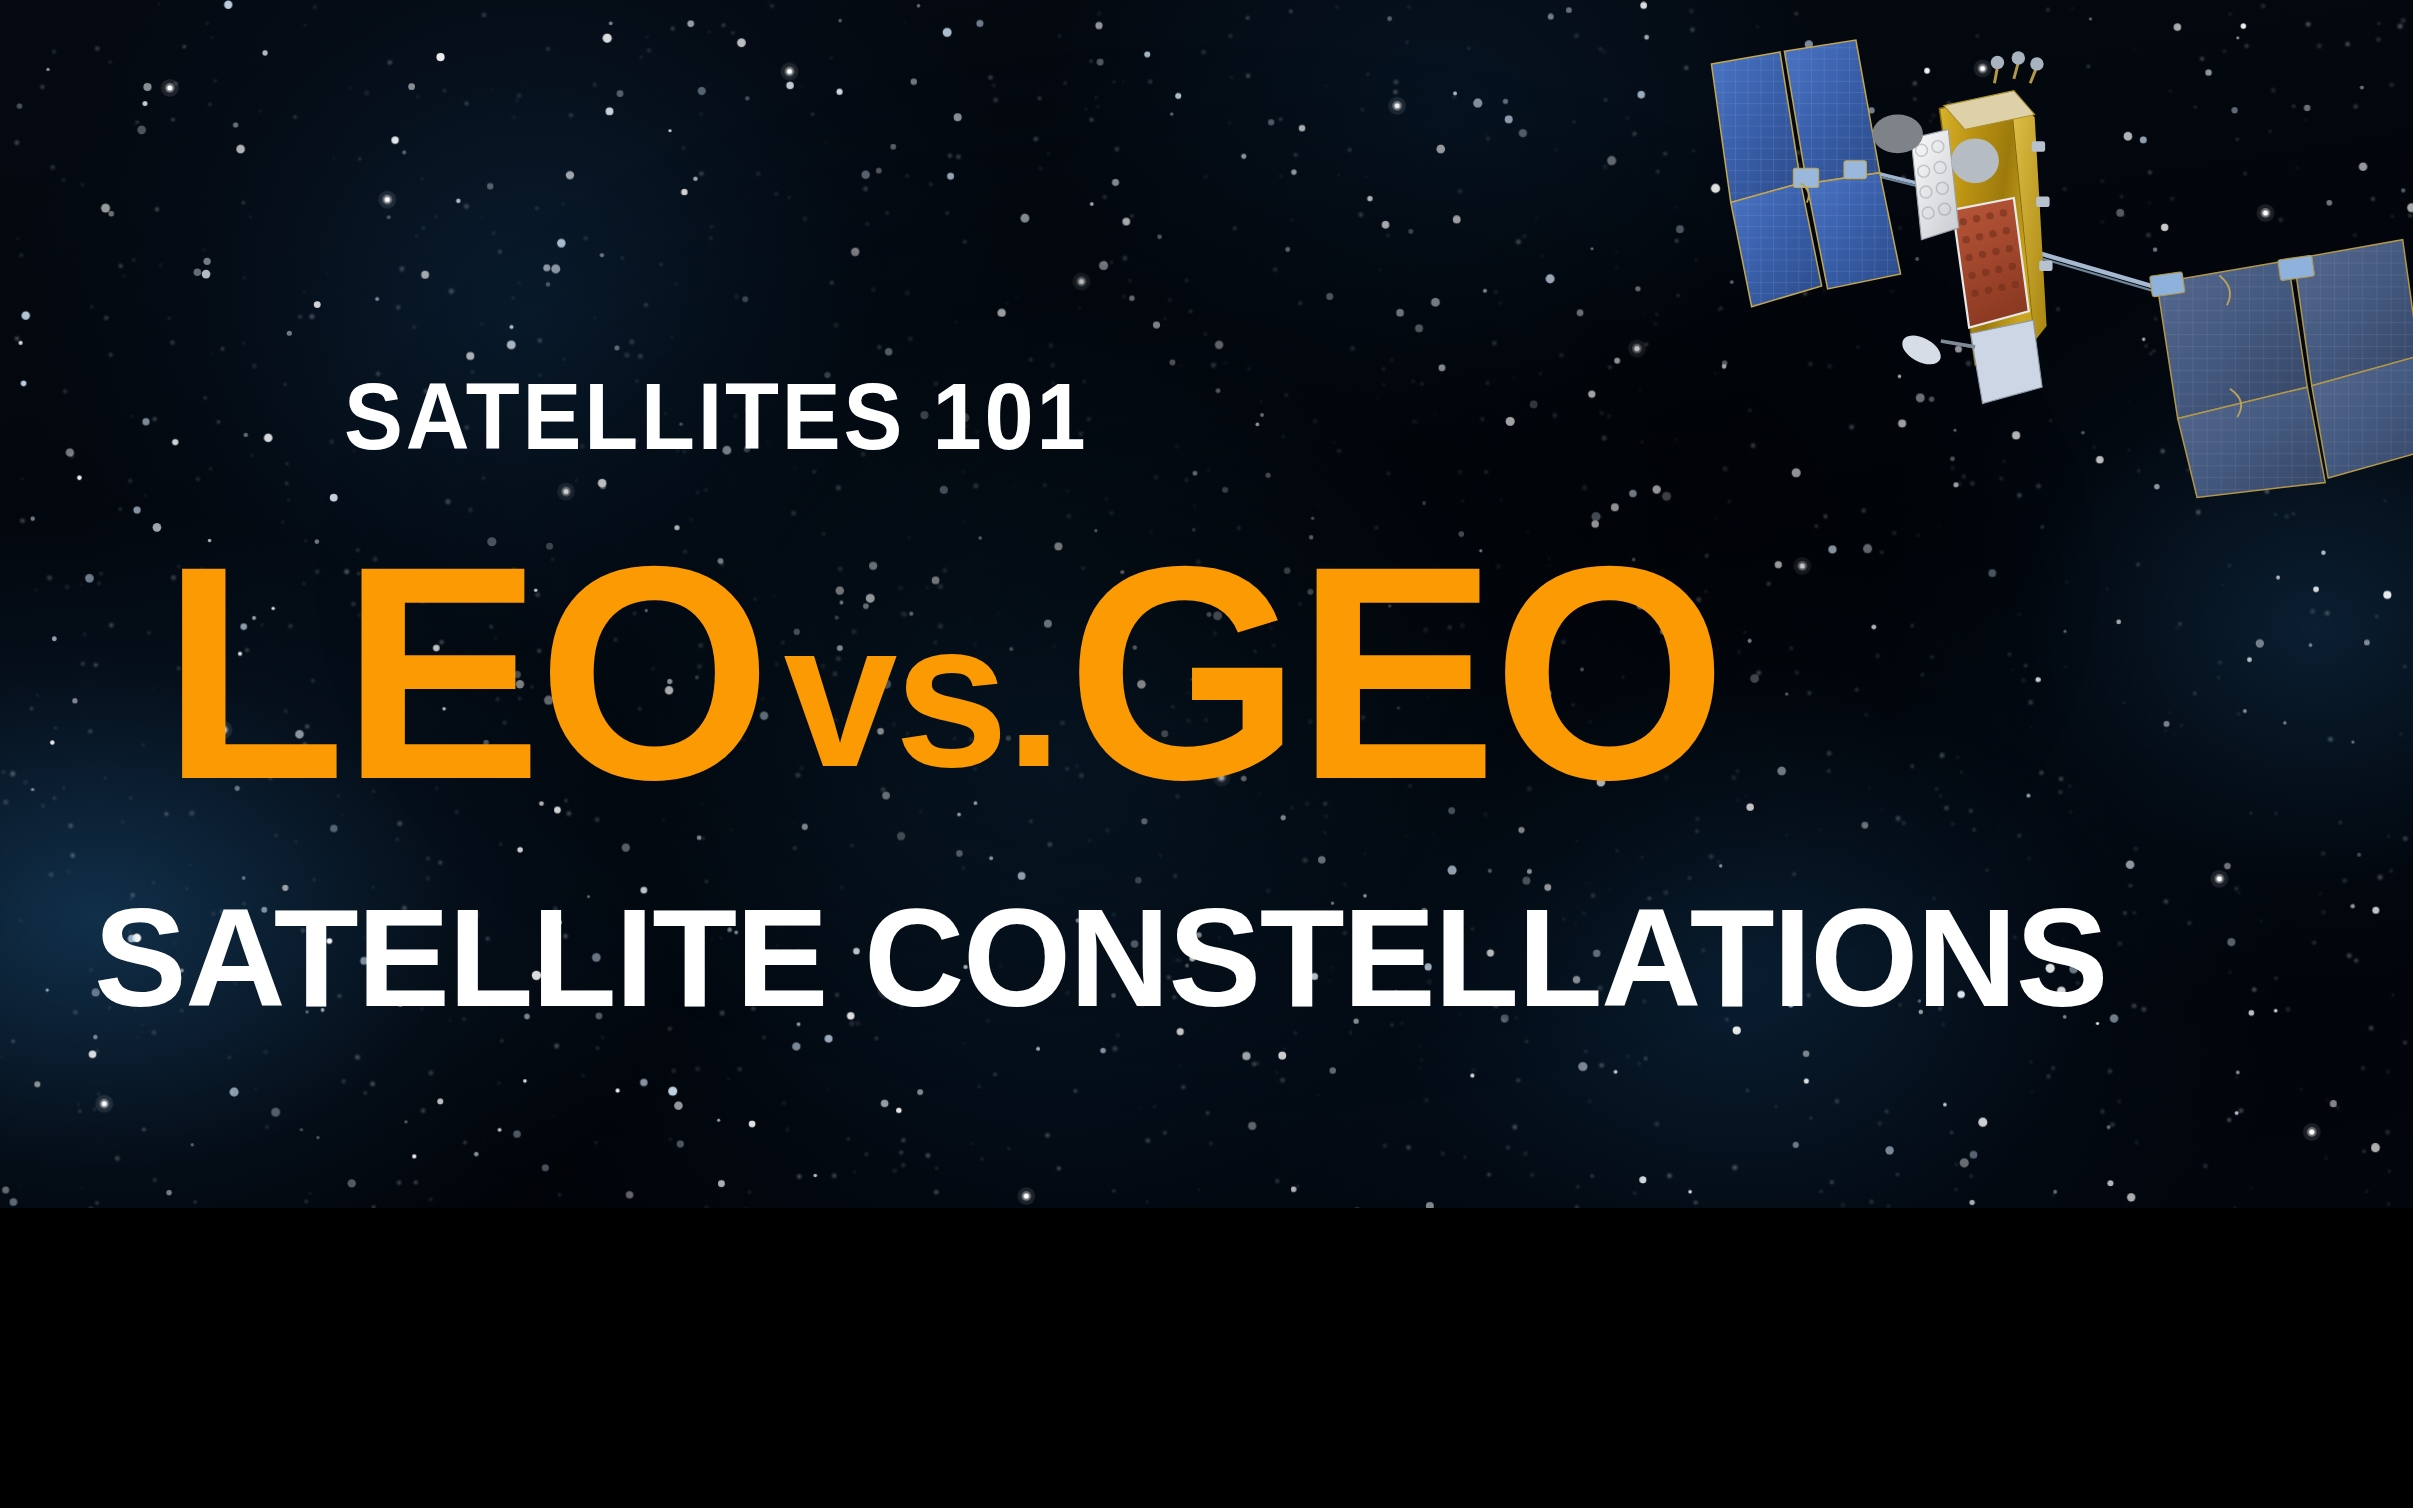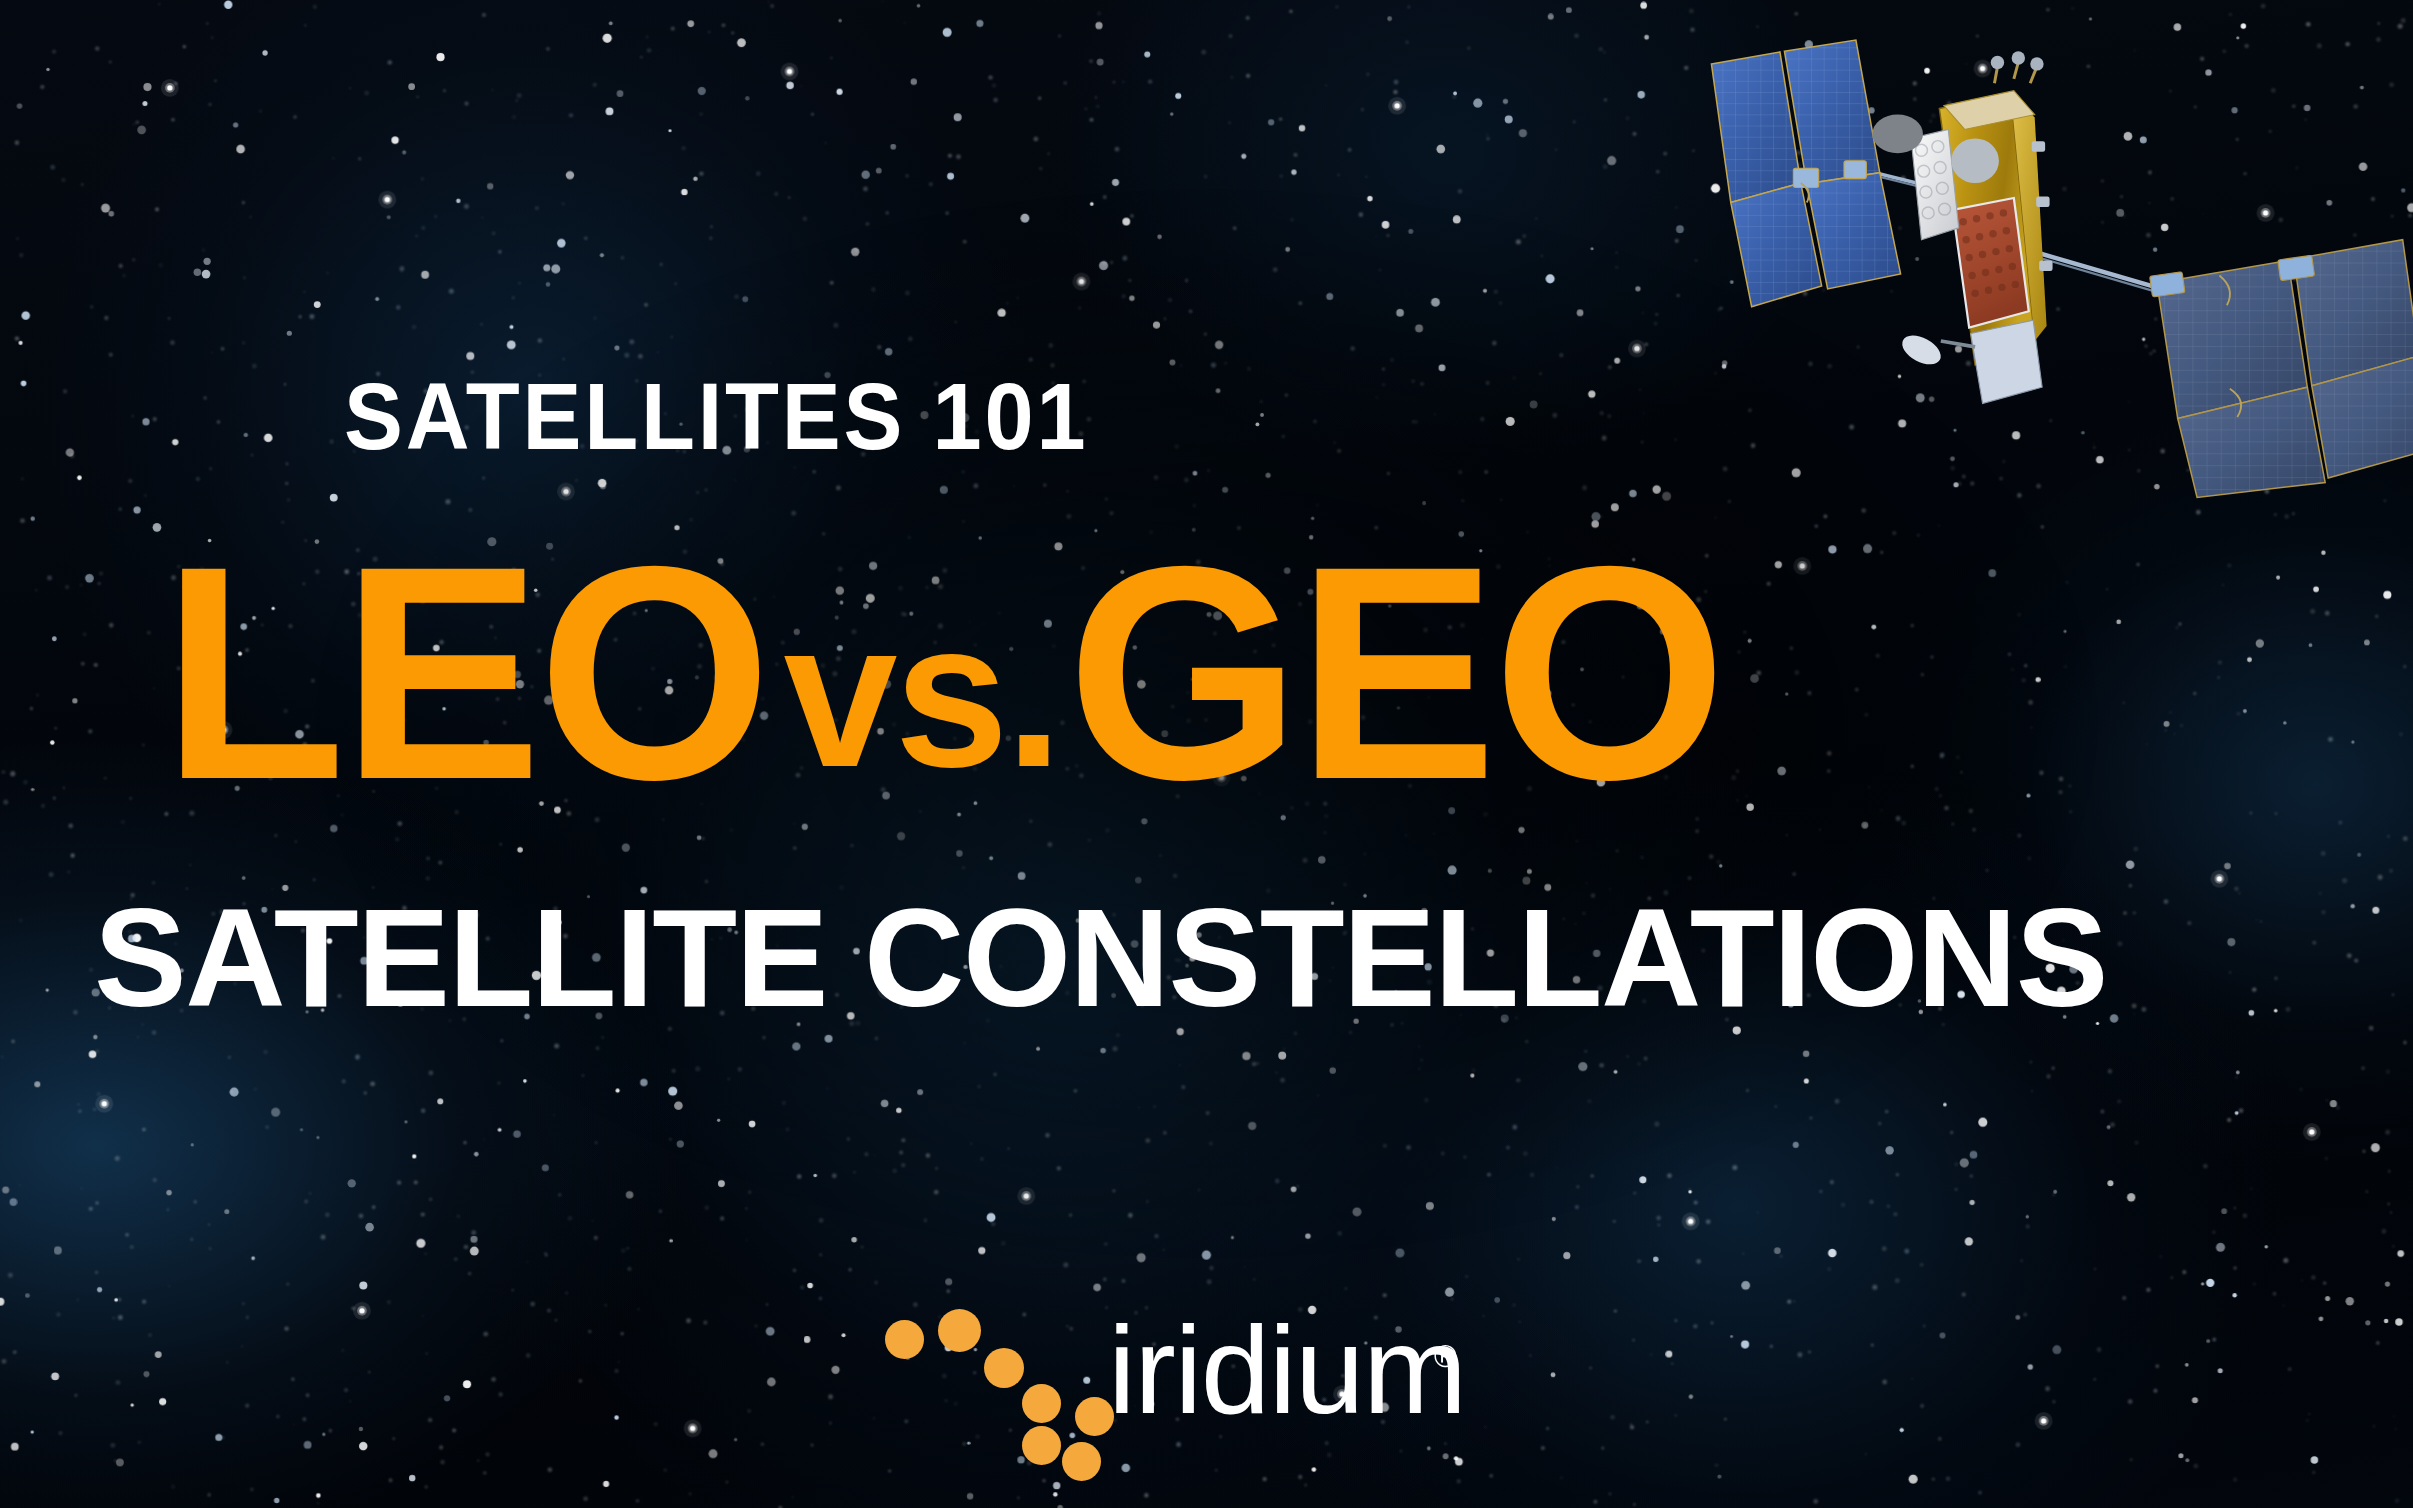--- a/index.html
+++ b/index.html
@@ -8,21 +8,21 @@
     padding: 0;
     background: #000;
   }
   body {
     font-family: "Liberation Sans", sans-serif;
   }
 
   #poster {
     position: relative;
     width: 2413px;
-    height: 1508px;
+    height: 1208px;
     overflow: hidden;
     background: #0f172a;
     user-select: none;
   }
 
   
   .bg-base {
     position: absolute;
     inset: 0;
     background:

